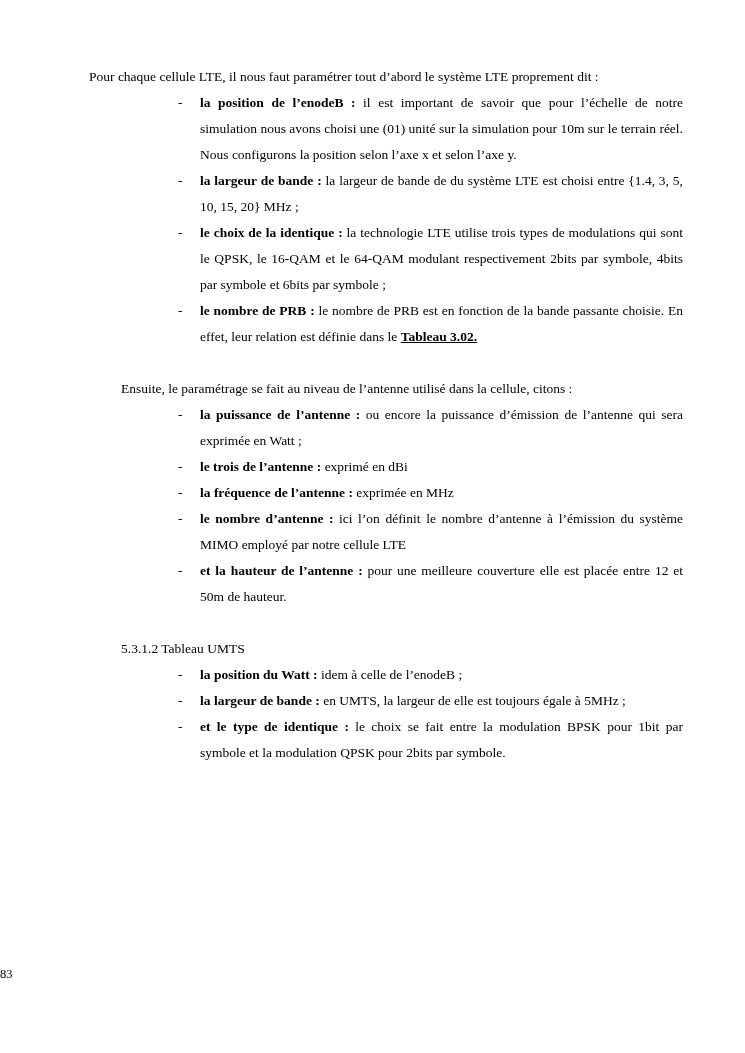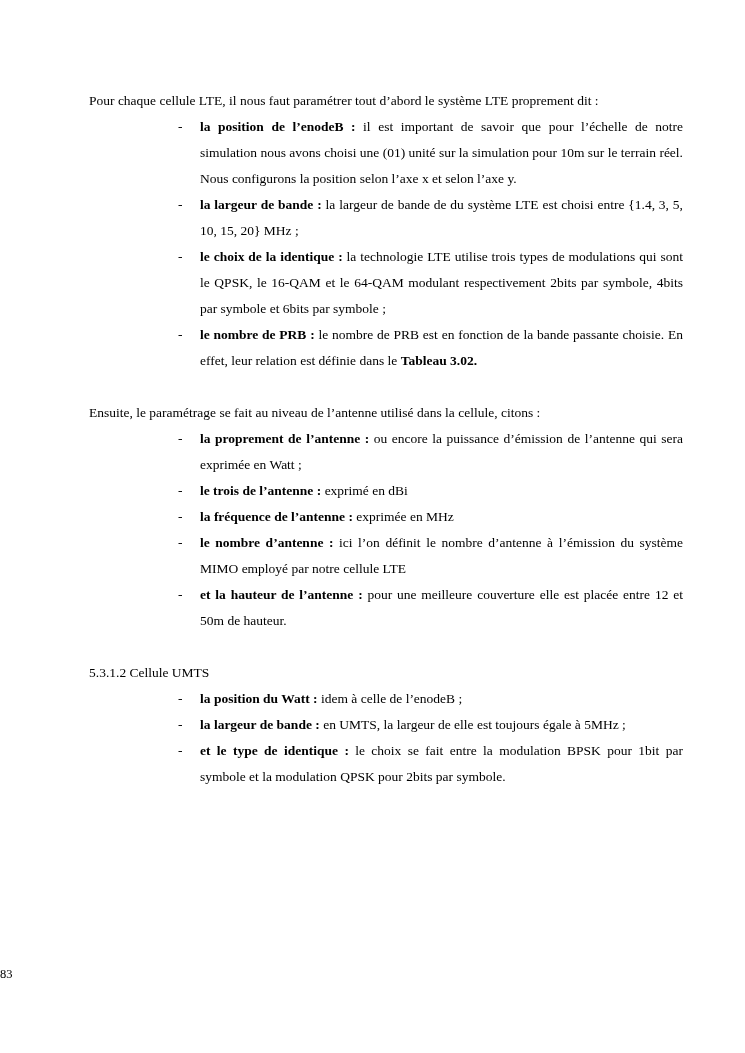--- a/index.html
+++ b/index.html
@@ -12,44 +12,45 @@
     font-family: "Liberation Serif", serif;
   }
   .page {
     position: relative;
     width: 745px;
     height: 1053px;
     overflow: hidden;
     background: #ffffff;
   }
   .content {
-    padding: 88px 62px 0 89px;
+    padding: 64px 62px 0 89px;
     font-size: 13.5px;
     line-height: 26px;
   }
   .para {
     margin: 0;
     text-align: justify;
   }
   .mt {
     margin-top: 26px;
+    margin-left: 32px;
   }
   .list { margin: 0; }
   .list-item {
     position: relative;
     padding-left: 111px;
     text-align: justify;
   }
   .marker {
     position: absolute;
     left: 89px;
     top: 0;
   }
   .label { font-weight: bold; }
-  .bold { font-weight: bold; }
+  .bold { font-weight: bold; text-decoration: underline; }
   .page-number {
     position: absolute;
     left: 0;
     right: 0;
     top: 964px;
     font-size: 12.5px;
     line-height: 20px;
   }
 </style>
 </head>
@@ -77,41 +78,41 @@
         <span class="marker">-</span>
         <span class="label">le nombre de PRB :</span><span> le nombre de PRB est en fonction de la bande passante choisie. En effet, leur relation est définie dans le </span><span class="bold">Tableau 3.02.</span>
       </div>
     </div>
 
     <p class="para mt">Ensuite, le paramétrage se fait au niveau de l’antenne utilisé dans la cellule, citons :</p>
 
     <div class="list">
       <div class="list-item">
         <span class="marker">-</span>
-        <span class="label">la proprement de l’antenne :</span><span> ou encore la puissance d’émission de l’antenne qui sera exprimée en Watt ;</span>
+        <span class="label">la puissance de l’antenne :</span><span> ou encore la puissance d’émission de l’antenne qui sera exprimée en Watt ;</span>
       </div>
       <div class="list-item">
         <span class="marker">-</span>
         <span class="label">le trois de l’antenne :</span><span> exprimé en dBi</span>
       </div>
       <div class="list-item">
         <span class="marker">-</span>
         <span class="label">la fréquence de l’antenne :</span><span> exprimée en MHz</span>
       </div>
       <div class="list-item">
         <span class="marker">-</span>
         <span class="label">le nombre d’antenne :</span><span> ici l’on définit le nombre d’antenne à l’émission du système MIMO employé par notre cellule LTE</span>
       </div>
       <div class="list-item">
         <span class="marker">-</span>
         <span class="label">et la hauteur de l’antenne :</span><span> pour une meilleure couverture elle est placée entre 12 et 50m de hauteur.</span>
       </div>
     </div>
 
-    <p class="para mt">5.3.1.2 Cellule UMTS</p>
+    <p class="para mt">5.3.1.2 Tableau UMTS</p>
 
 
     <div class="list">
       <div class="list-item">
         <span class="marker">-</span>
         <span class="label">la position du Watt :</span><span> idem à celle de l’enodeB ;</span>
       </div>
       <div class="list-item">
         <span class="marker">-</span>
         <span class="label">la largeur de bande :</span><span> en UMTS, la largeur de elle est toujours égale à 5MHz ;</span>

